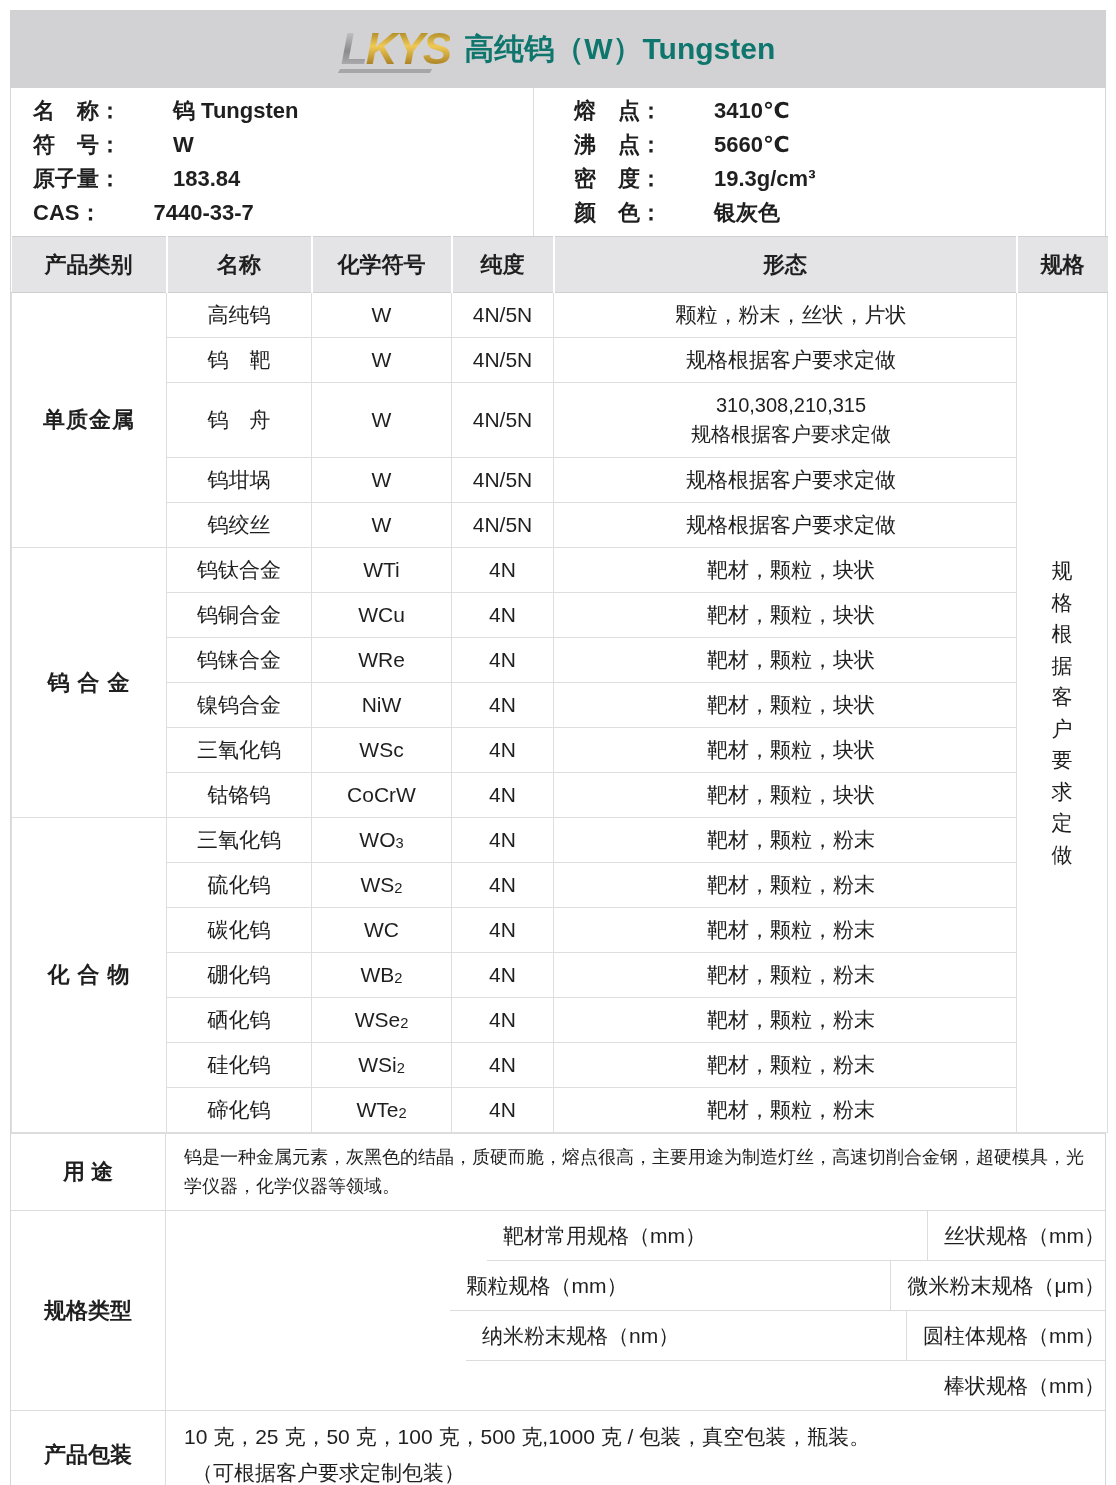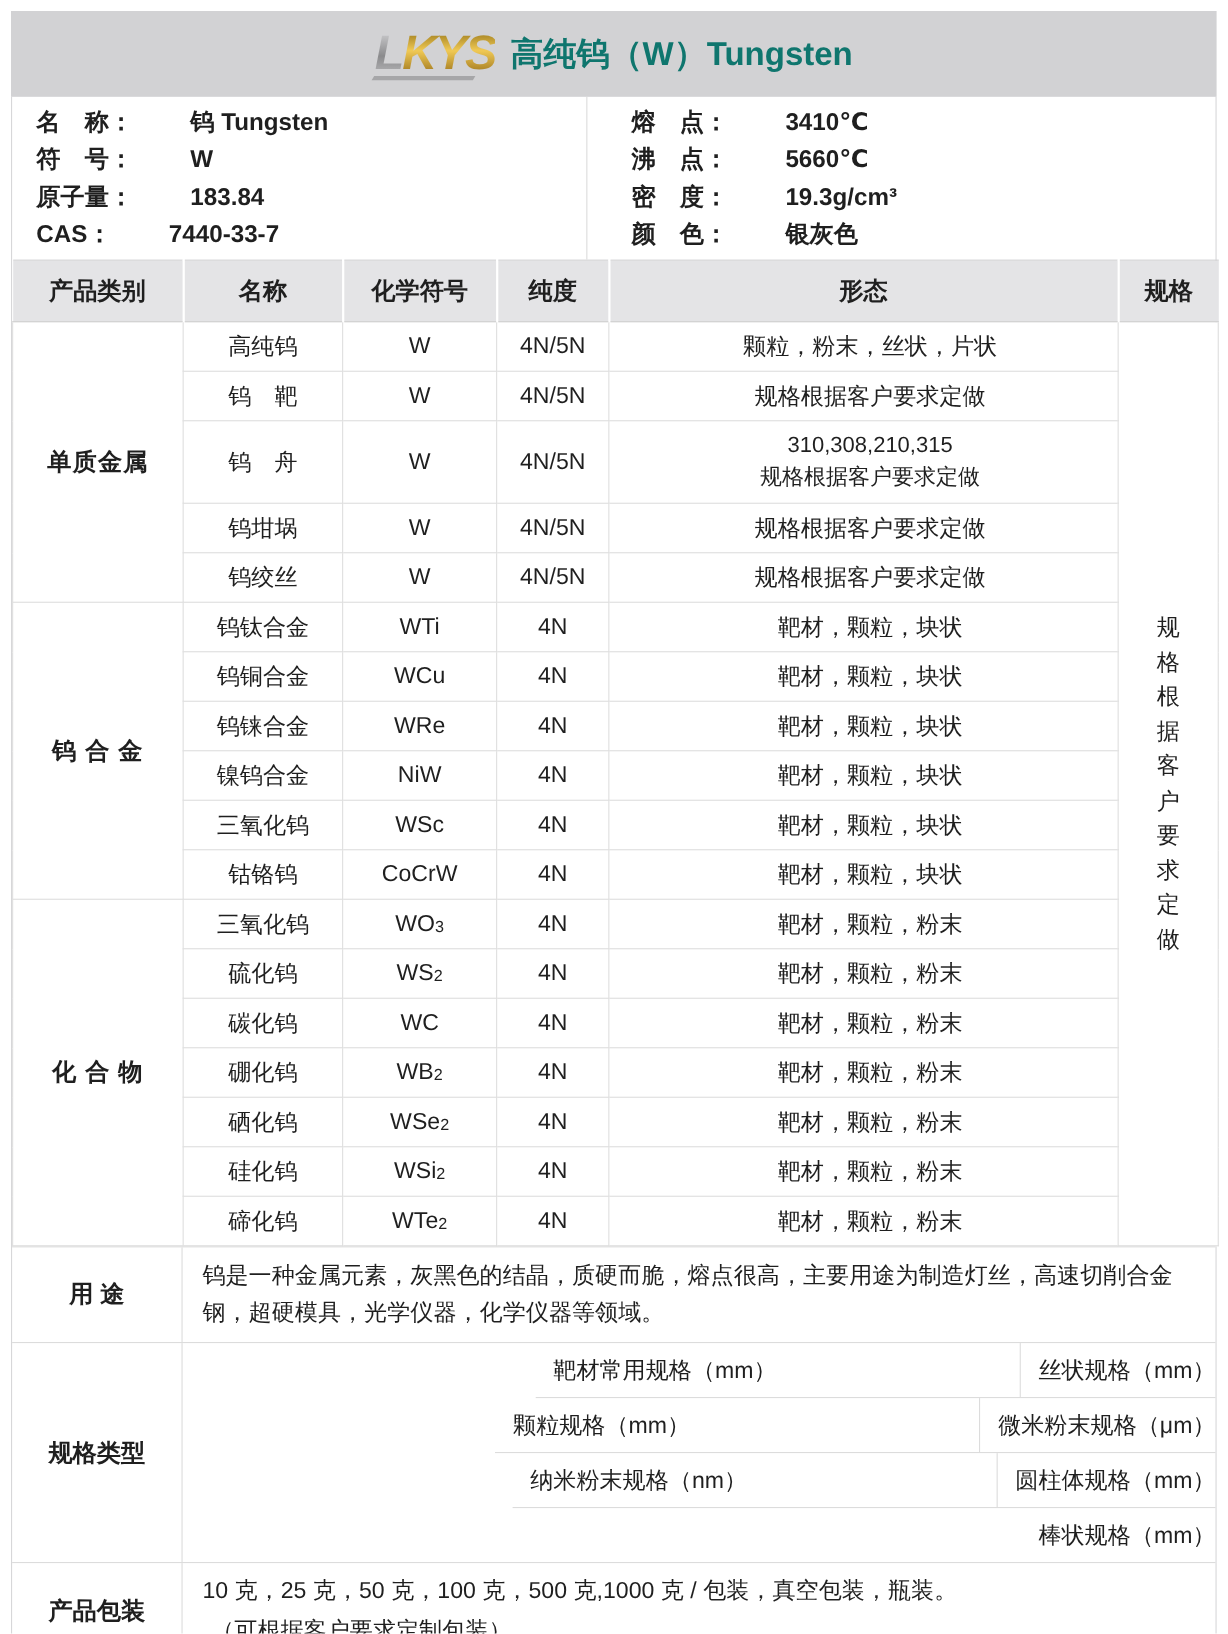--- a/index.html
+++ b/index.html
@@ -67,21 +67,21 @@
     font-size:21px; line-height:1.5; text-align:center;
   }
 
   
   .section { display:grid; grid-template-columns:155px 1fr; border-top:1px solid #dcdcdc; }
   .section-label {
     display:flex; align-items:center; justify-content:center;
     font-weight:700; font-size:22px; border-right:1px solid #dcdcdc;
     white-space:pre;
   }
-  .usage-text { padding:9px 18px; font-size:21px; line-height:1.62; }
+  .usage-text { padding:9px 18px; font-size:18px; line-height:1.62; }
 
   .spec-rows { display:flex; flex-direction:column;align-items:flex-end; }
   .spec-row { display:grid; grid-template-columns:440px 1fr; border-bottom:1px solid #dcdcdc; }
   .spec-row:last-child { border-bottom:none; }
   .spec-row.full { grid-template-columns:1fr; }
   .spec-cell-item {
     height:49px; display:flex; align-items:center;
     padding-left:16px; font-size:21px;
   }
   .spec-row .spec-cell-item + .spec-cell-item { border-left:1px solid #dcdcdc; }

